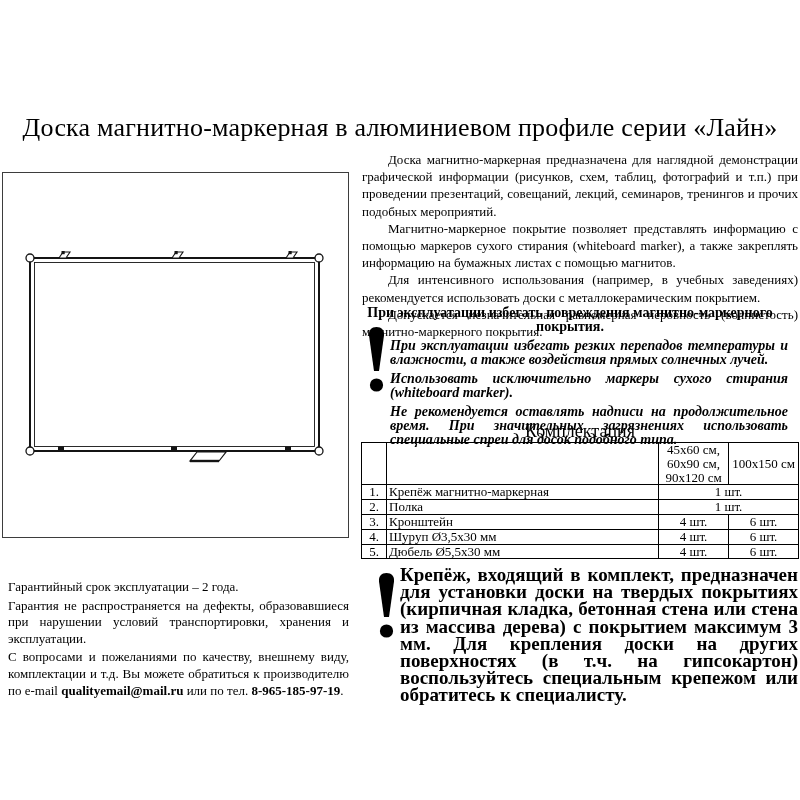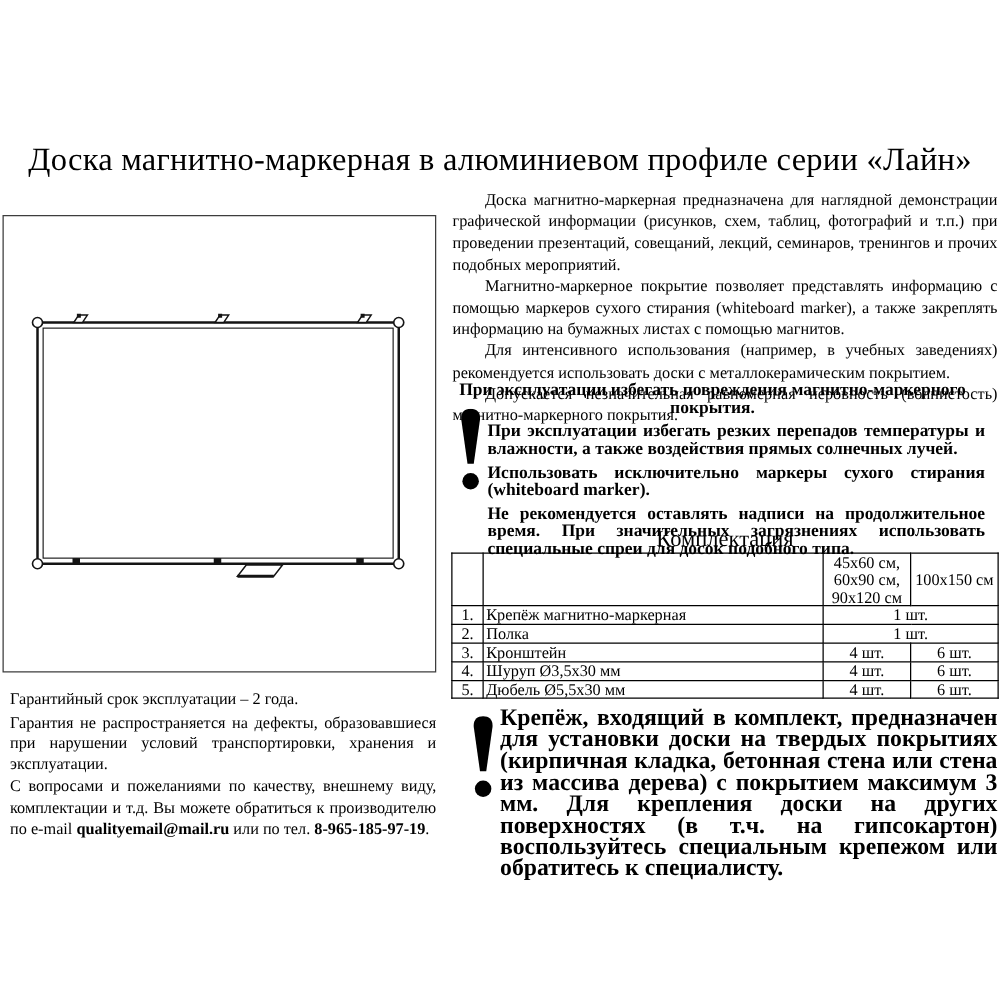--- a/index.html
+++ b/index.html
@@ -24,39 +24,39 @@
   }
   .desc-col p { text-indent:26px;font-family:Liberation Serif, serif; }
   
   .warn-block {
     position:absolute; left:352px; top:306px; width:436px;
     font-size:14px; line-height:14px; font-weight:bold;
   }
   .warn-headline { text-align:center; }
   .warn-icon { position:absolute; left:14px; top:21px; width:21px; height:66px; }
   .warn-items { margin-left:38px; }
-  .warn-items p { text-align:justify; margin-top:5px; }
+  .warn-items p { text-align:justify; margin-top:5px;font-style:italic; }
   
   .pkg-title {
     position:absolute; left:361px; top:421px; width:438px;
     text-align:center; font-size:18px;
   }
   table.pkg {
     position:absolute; left:361px; top:442px; width:438px;
     border-collapse:collapse; font-size:13px; line-height:13.8px;
   }
   table.pkg td { border:1px solid #000; padding:0 2px; vertical-align:middle; }
   table.pkg tr.hdr td { height:41px; text-align:center; }
   td.num { text-align:center; width:25px; }
   td.name { width:272px; padding-left:6px; }
   td.qty { text-align:center; width:70px; }
   .pre { white-space:pre-line; }
   
   .warranty {
-    position:absolute; left:8px; top:551px; width:341px;
+    position:absolute; left:8px; top:579px; width:341px;
     font-size:13px; line-height:16.6px; text-align:justify;
   }
   .warranty p + p { margin-top:2px; }
   .b { font-weight:bold; }
   
   .mount-block {
     position:absolute; left:362px; top:566px; width:436px;
     font-size:19px; line-height:17.2px; font-weight:bold;
   }
   .mount-icon { position:absolute; left:14px; top:6px; width:21px; height:68px; }

